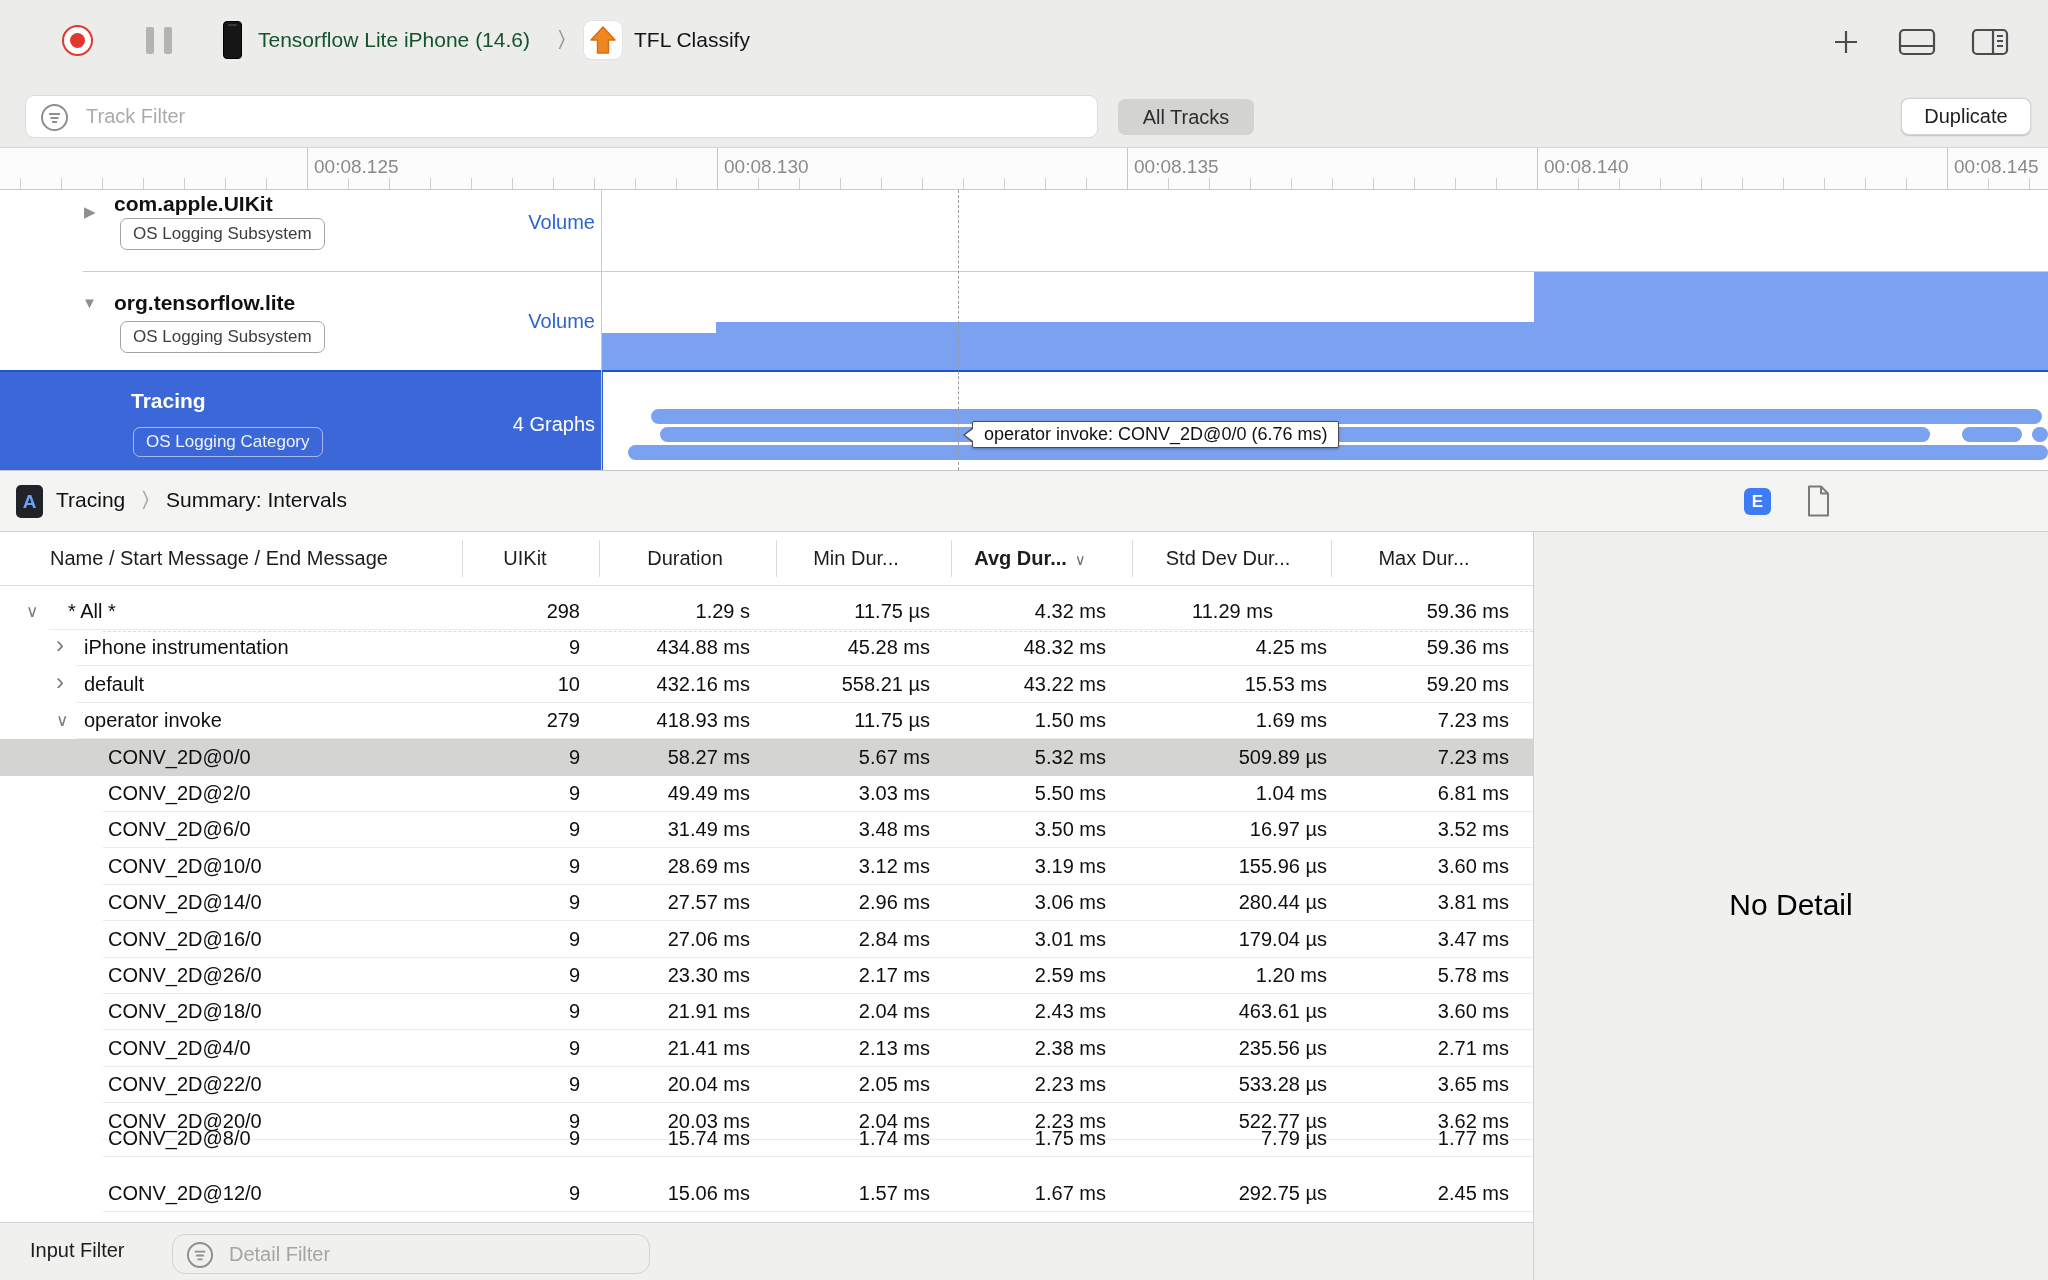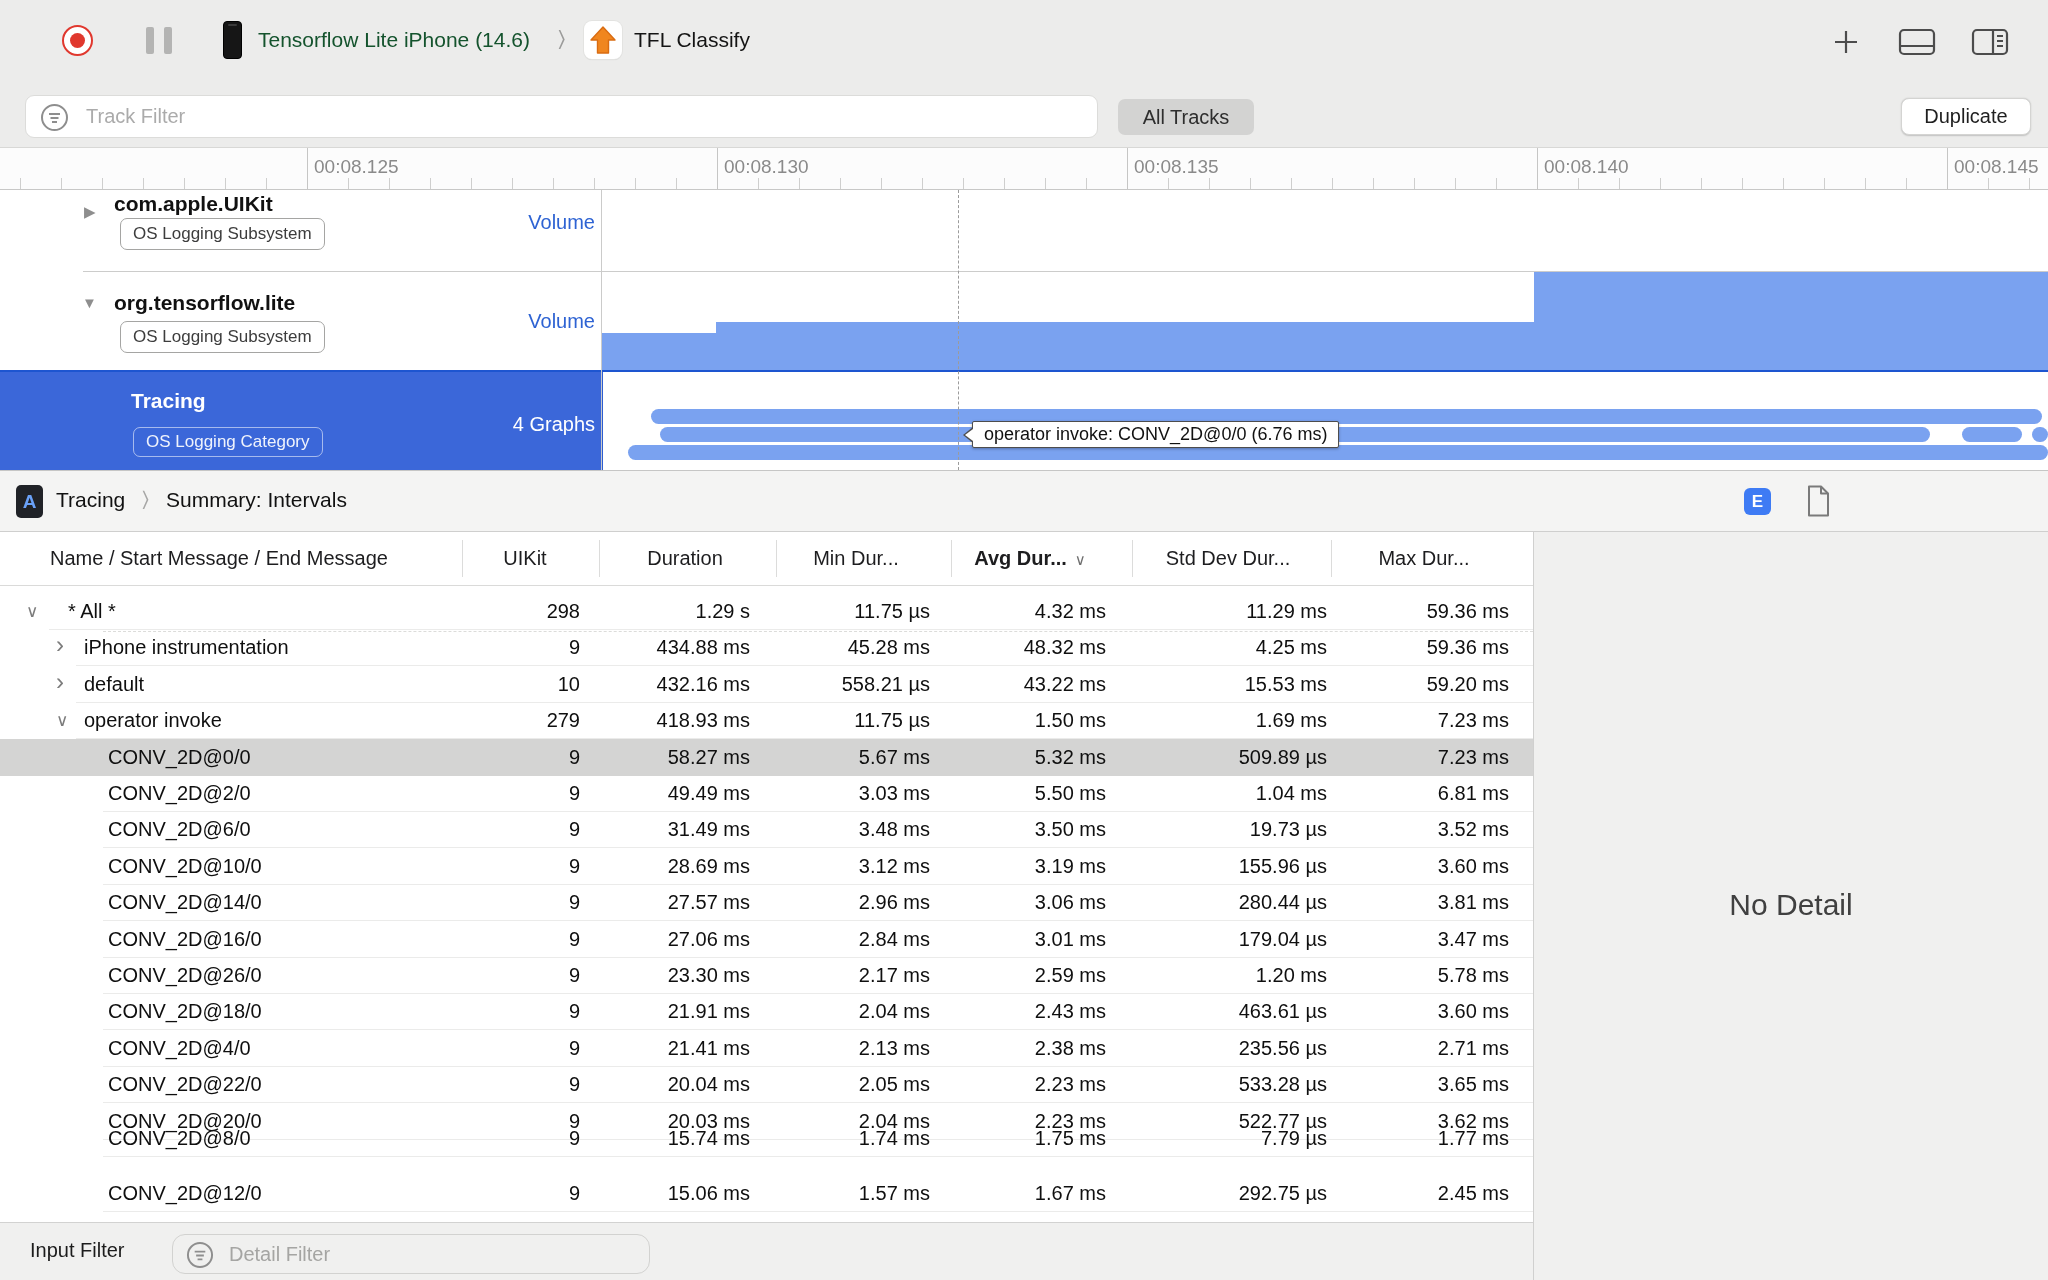--- a/index.html
+++ b/index.html
@@ -75,21 +75,21 @@
   .t-row.selected { background:#d4d4d3; }
   .rsep { position:absolute; right:0; bottom:0; height:1px; background:#ebebea; }
   .disc { position:absolute; color:#7c7c7c; }
   .cell { position:absolute; top:7px; font-size:20px; color:#0f0f0f; white-space:nowrap; }
   .cell.num { text-align:right; }
   .dash-hint { position:absolute; left:103px; top:631px; width:1430px; border-top:1.5px dashed #dcdcda; }
 
   
   #detail-panel { position:absolute; left:1534px; top:532px; width:514px; height:748px; background:#f0f0ef; }
   .v-divider { position:absolute; left:1533px; top:532px; width:1px; height:748px; background:#d0d0cf; }
-  .no-detail { position:absolute; left:0; top:356px; width:514px; text-align:center; font-size:30px; color:#404040; }
+  .no-detail { position:absolute; left:0; top:356px; width:514px; text-align:center; font-size:30px; color:#000000; }
 
   
   #bottom-bar { position:absolute; left:0; top:1222px; width:1533px; height:58px; background:#f0f0ef; border-top:1px solid #d2d2d1; }
   .input-filter-lbl { position:absolute; left:30px; top:16px; font-size:20px; color:#1c1c1c; }
   .detail-filter { position:absolute; left:172px; top:11px; width:478px; height:40px; border:1.5px solid #d2d2d0; border-radius:13px; }
   .detail-filter .ph { position:absolute; left:56px; top:8px; font-size:20px; color:#a5a5a3; }
   .detail-filter .filter-glyph { left:13px; top:6px; }
 </style>
 </head>
 <body>
@@ -279,21 +279,21 @@
       <div class="hsep" style="left: 1331px;"></div>
     </div>
   <div id="table-body">
       <div class="t-row" style="top: 7px;">
         <div class="disc" style="left: 26px; top: 8px; font-size: 17px;">∨</div>
         <div class="cell" style="left: 68px;">* All *</div>
         <div class="cell num" style="left: 468px; width: 112px;">298</div>
         <div class="cell num" style="left: 605px; width: 145px;">1.29 s</div>
         <div class="cell num" style="left: 782px; width: 148px;">11.75 µs</div>
         <div class="cell num" style="left: 957px; width: 149px;">4.32 ms</div>
-        <div class="cell num" style="left: 1138px; width: 189px;">11.29 ms</div>
+        <div class="cell num" style="left: 1138px; width: 189px; text-align: center;">11.29 ms</div>
         <div class="cell num" style="left: 1337px; width: 172px;">59.36 ms</div>
         <div class="rsep" style="left: 49px;"></div>
       </div>
       <div class="t-row" style="top: 43.4px;">
         <div class="disc" style="left: 56px; top: 2px; font-size: 24px;">›</div>
         <div class="cell" style="left: 84px;">iPhone instrumentation</div>
         <div class="cell num" style="left: 468px; width: 112px;">9</div>
         <div class="cell num" style="left: 605px; width: 145px;">434.88 ms</div>
         <div class="cell num" style="left: 782px; width: 148px;">45.28 ms</div>
         <div class="cell num" style="left: 957px; width: 149px;">48.32 ms</div>
@@ -341,21 +341,21 @@
         <div class="cell num" style="left: 1138px; width: 189px;">1.04 ms</div>
         <div class="cell num" style="left: 1337px; width: 172px;">6.81 ms</div>
         <div class="rsep" style="left: 103px;"></div>
       </div>
       <div class="t-row" style="top: 225.4px;">
         <div class="cell" style="left: 108px;">CONV_2D@6/0</div>
         <div class="cell num" style="left: 468px; width: 112px;">9</div>
         <div class="cell num" style="left: 605px; width: 145px;">31.49 ms</div>
         <div class="cell num" style="left: 782px; width: 148px;">3.48 ms</div>
         <div class="cell num" style="left: 957px; width: 149px;">3.50 ms</div>
-        <div class="cell num" style="left: 1138px; width: 189px;">19.73 µs</div>
+        <div class="cell num" style="left: 1138px; width: 189px;">16.97 µs</div>
         <div class="cell num" style="left: 1337px; width: 172px;">3.52 ms</div>
         <div class="rsep" style="left: 103px;"></div>
       </div>
       <div class="t-row" style="top: 261.8px;">
         <div class="cell" style="left: 108px;">CONV_2D@10/0</div>
         <div class="cell num" style="left: 468px; width: 112px;">9</div>
         <div class="cell num" style="left: 605px; width: 145px;">28.69 ms</div>
         <div class="cell num" style="left: 782px; width: 148px;">3.12 ms</div>
         <div class="cell num" style="left: 957px; width: 149px;">3.19 ms</div>
         <div class="cell num" style="left: 1138px; width: 189px;">155.96 µs</div>

